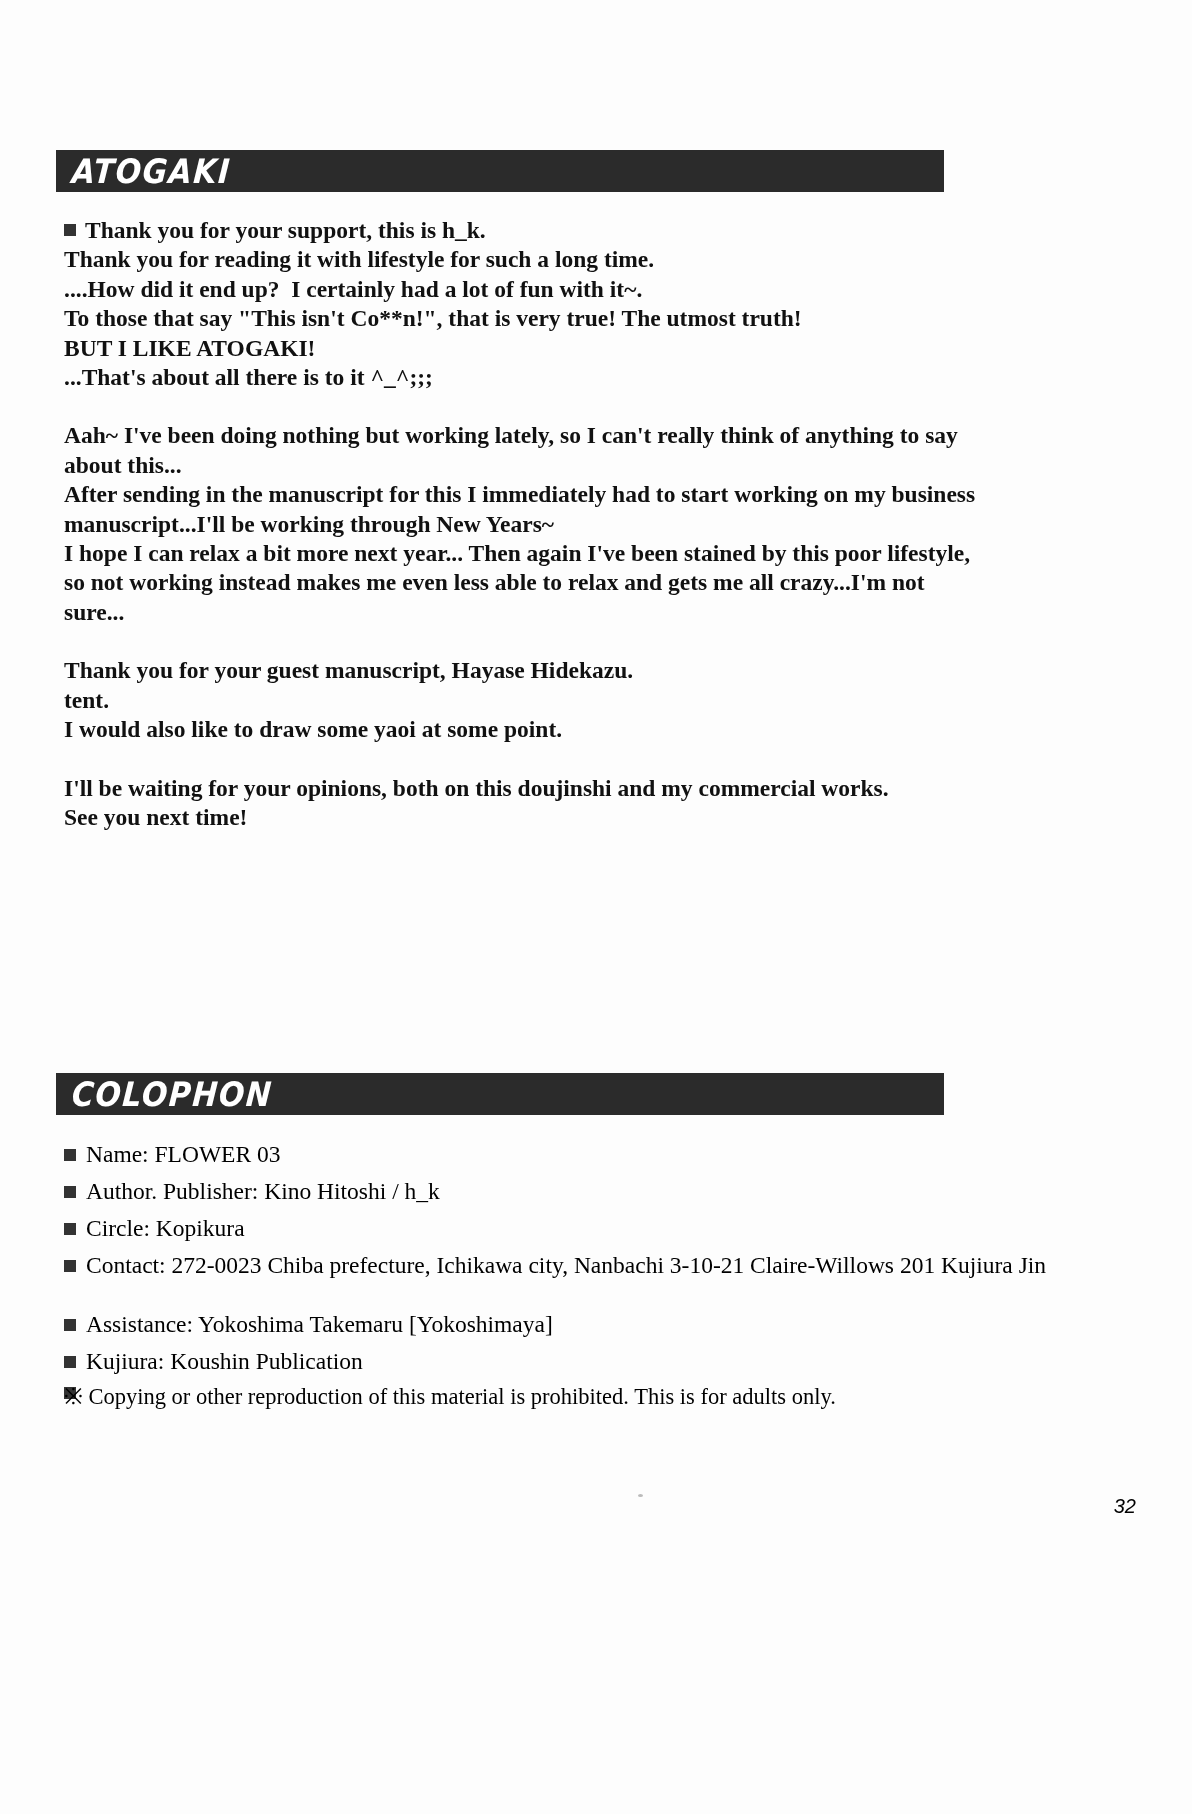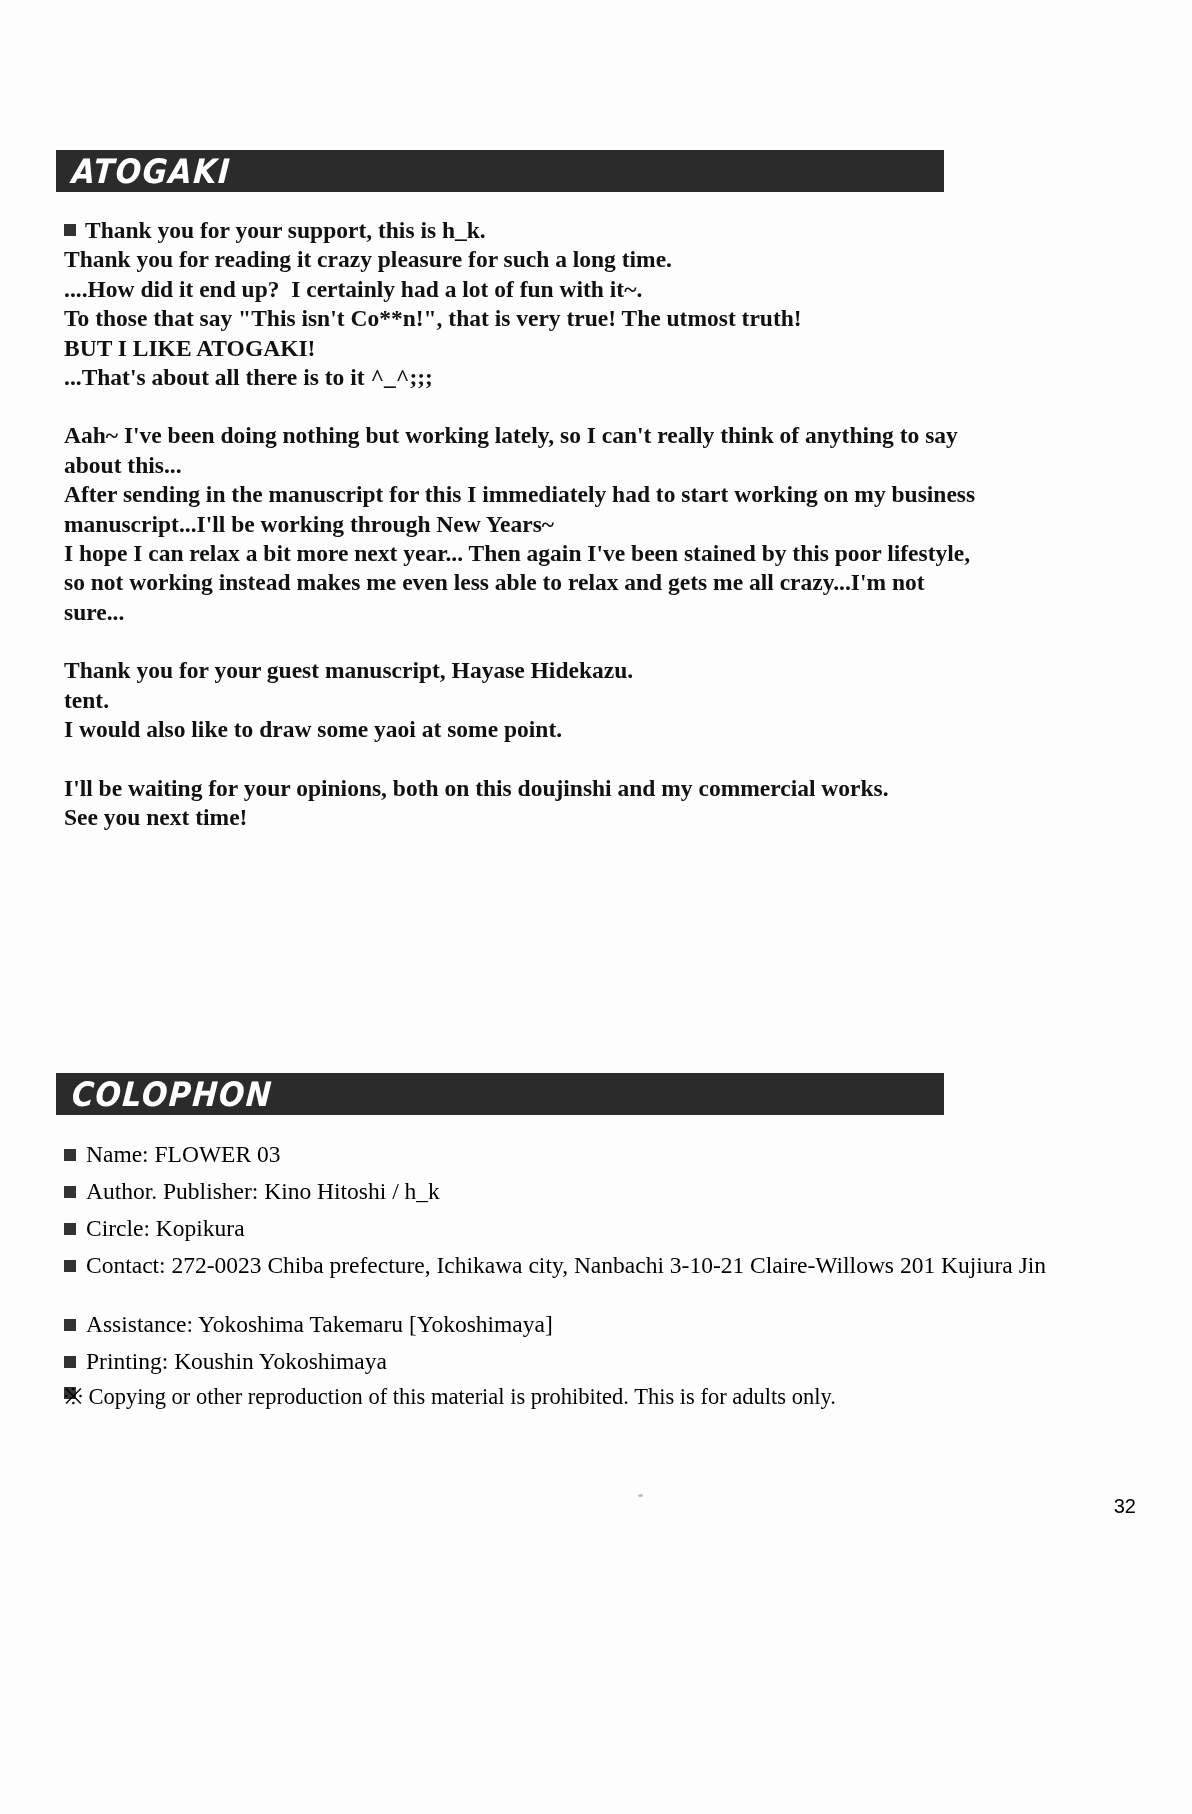--- a/index.html
+++ b/index.html
@@ -114,20 +114,21 @@
     text-align: center;
   }
   .page-num {
     position: absolute;
     right: 0px;
     top: 1495px;
     width: 888px;
     text-align: right;
     font-size: 20px;
     font-family: "Liberation Sans", "DejaVu Sans", sans-serif;
+    font-style: italic;
   }
   .smudge {
     position: absolute;
     left: 582px;
     top: 1494px;
     width: 5px;
     height: 3px;
     background: #bbbbbb;
     border-radius: 50%;
   }
@@ -139,21 +140,21 @@
   <div class="content">
 
     <div class="section-bar" id="atogaki-bar">
       <span class="bar-title">ATOGAKI</span>
     </div>
 
     <div class="body-text" id="atogaki-body">
 
       <p>
         <span class="line"><span class="sq"></span><span>Thank you for your support, this is h_k.</span></span>
-        <span class="line">Thank you for reading it crazy pleasure for such a long time.</span>
+        <span class="line">Thank you for reading it with lifestyle for such a long time.</span>
         <span class="line">....How did it end up?  I certainly had a lot of fun with it~.</span>
         <span class="line">To those that say "This isn't Co**n!", that is very true! The utmost truth!</span>
         <span class="line">BUT I LIKE ATOGAKI!</span>
         <span class="line">...That's about all there is to it ^_^;;;</span>
       </p>
 
       <p>
         <span class="line">Aah~ I've been doing nothing but working lately, so I can't really think of anything to say</span>
         <span class="line">about this...</span>
         <span class="line">After sending in the manuscript for this I immediately had to start working on my business</span>
@@ -198,21 +199,21 @@
       </div>
 
       <div class="colo-gap"></div>
 
       <div class="colo-item">
         <span class="sq"></span>
         <span>Assistance: Yokoshima Takemaru [Yokoshimaya]</span>
       </div>
       <div class="colo-item">
         <span class="sq"></span>
-        <span>Printing: Koushin Yokoshimaya</span>
+        <span>Kujiura: Koushin Publication</span>
       </div>
       <div class="colo-item">
         <span class="sq"></span>
       </div>
     </div>
 
     <div class="notice">※ Copying or other reproduction of this material is prohibited.  This is for adults only.</div>
 
     <div class="smudge"></div>
 

